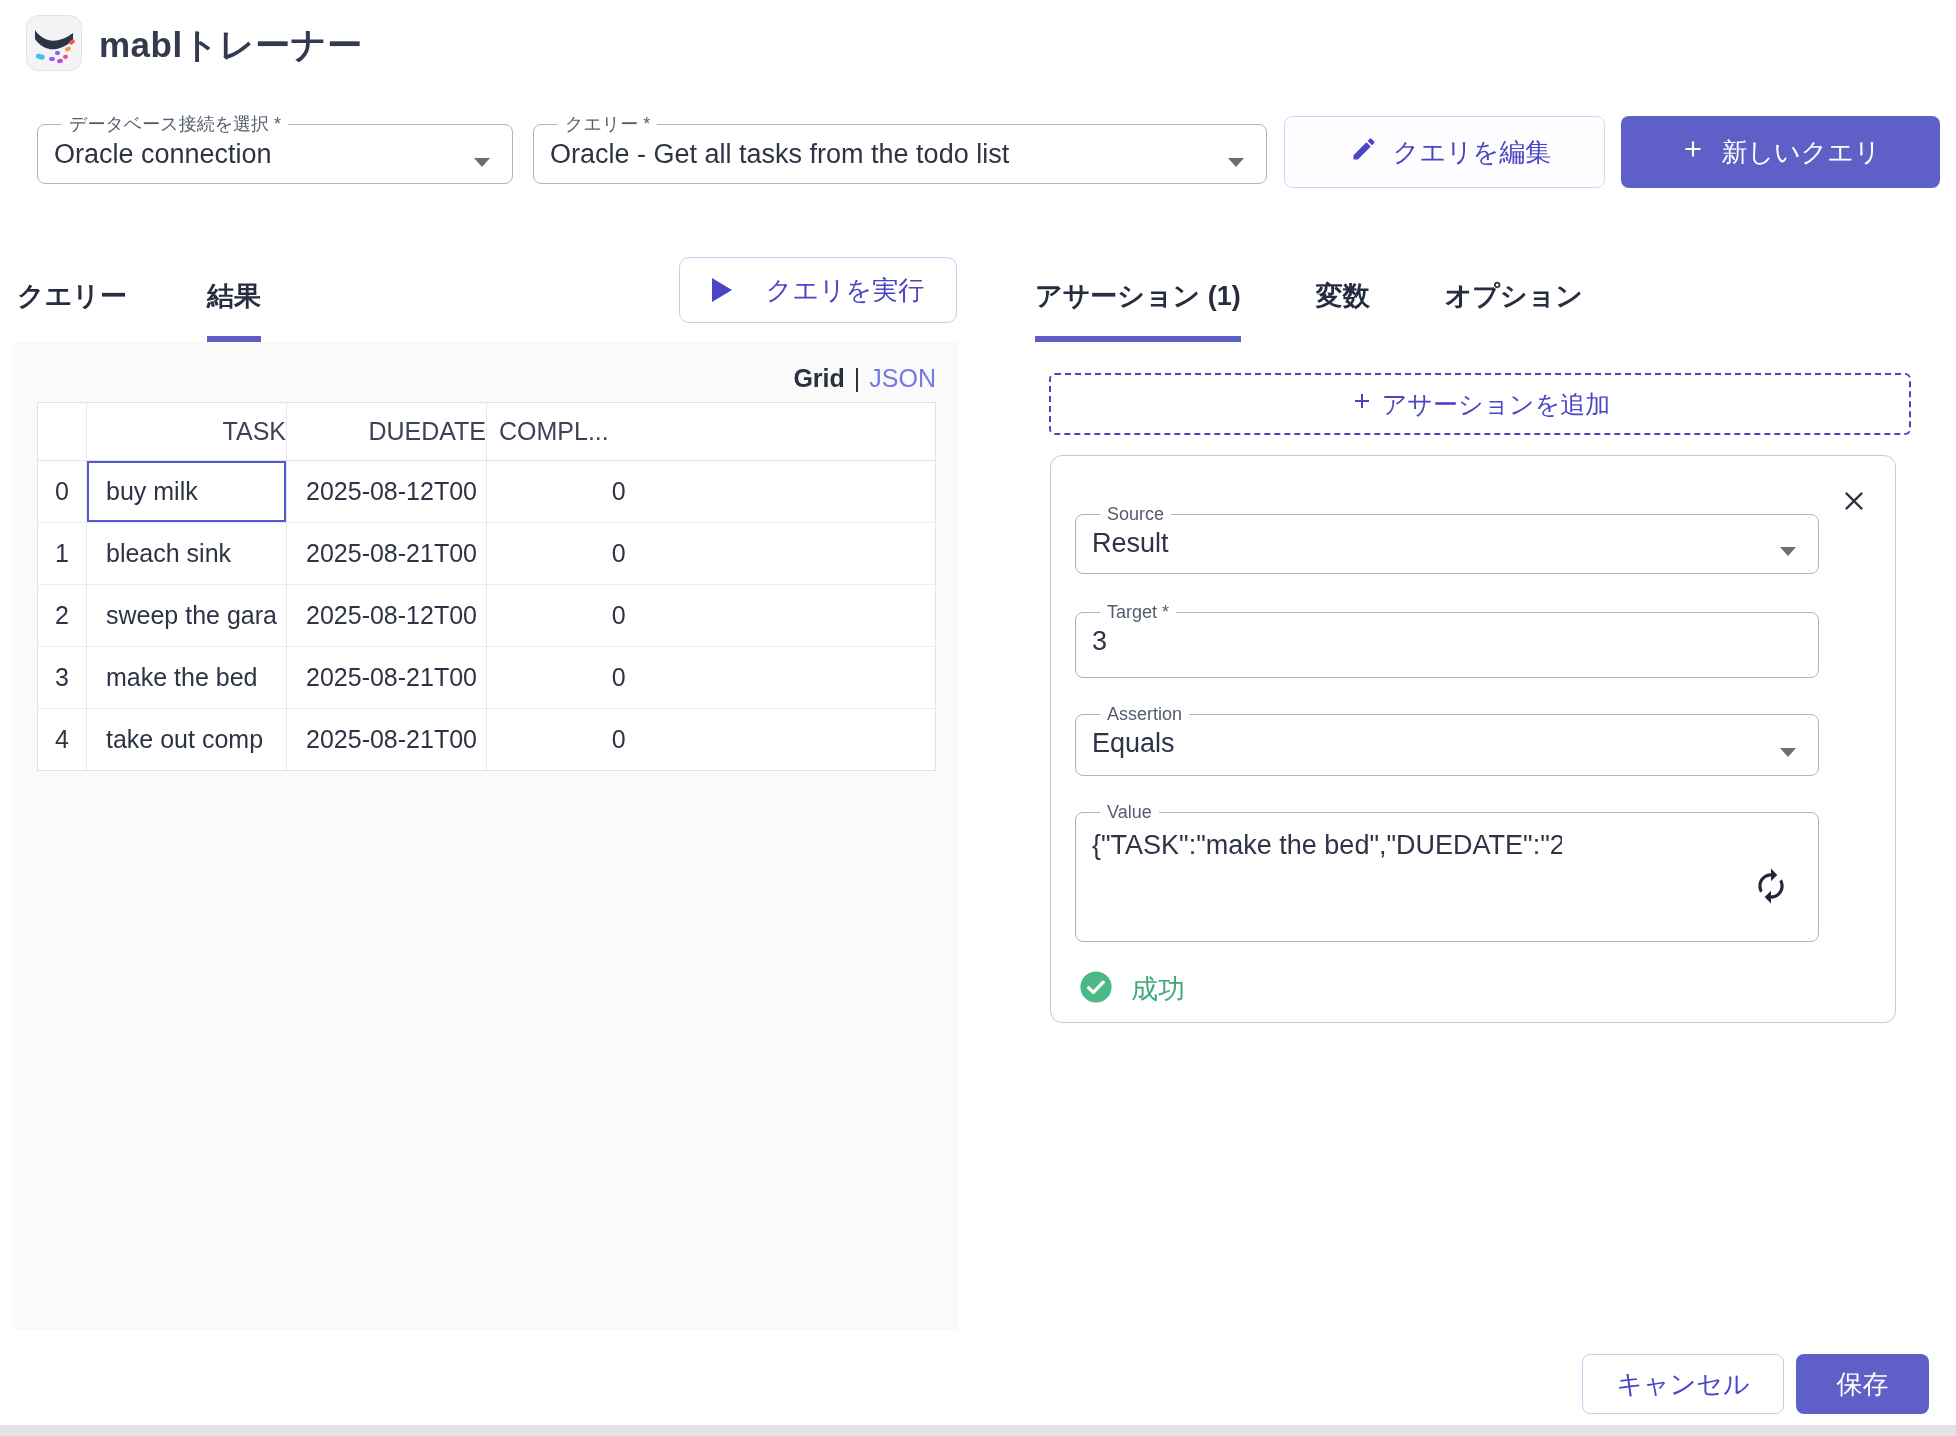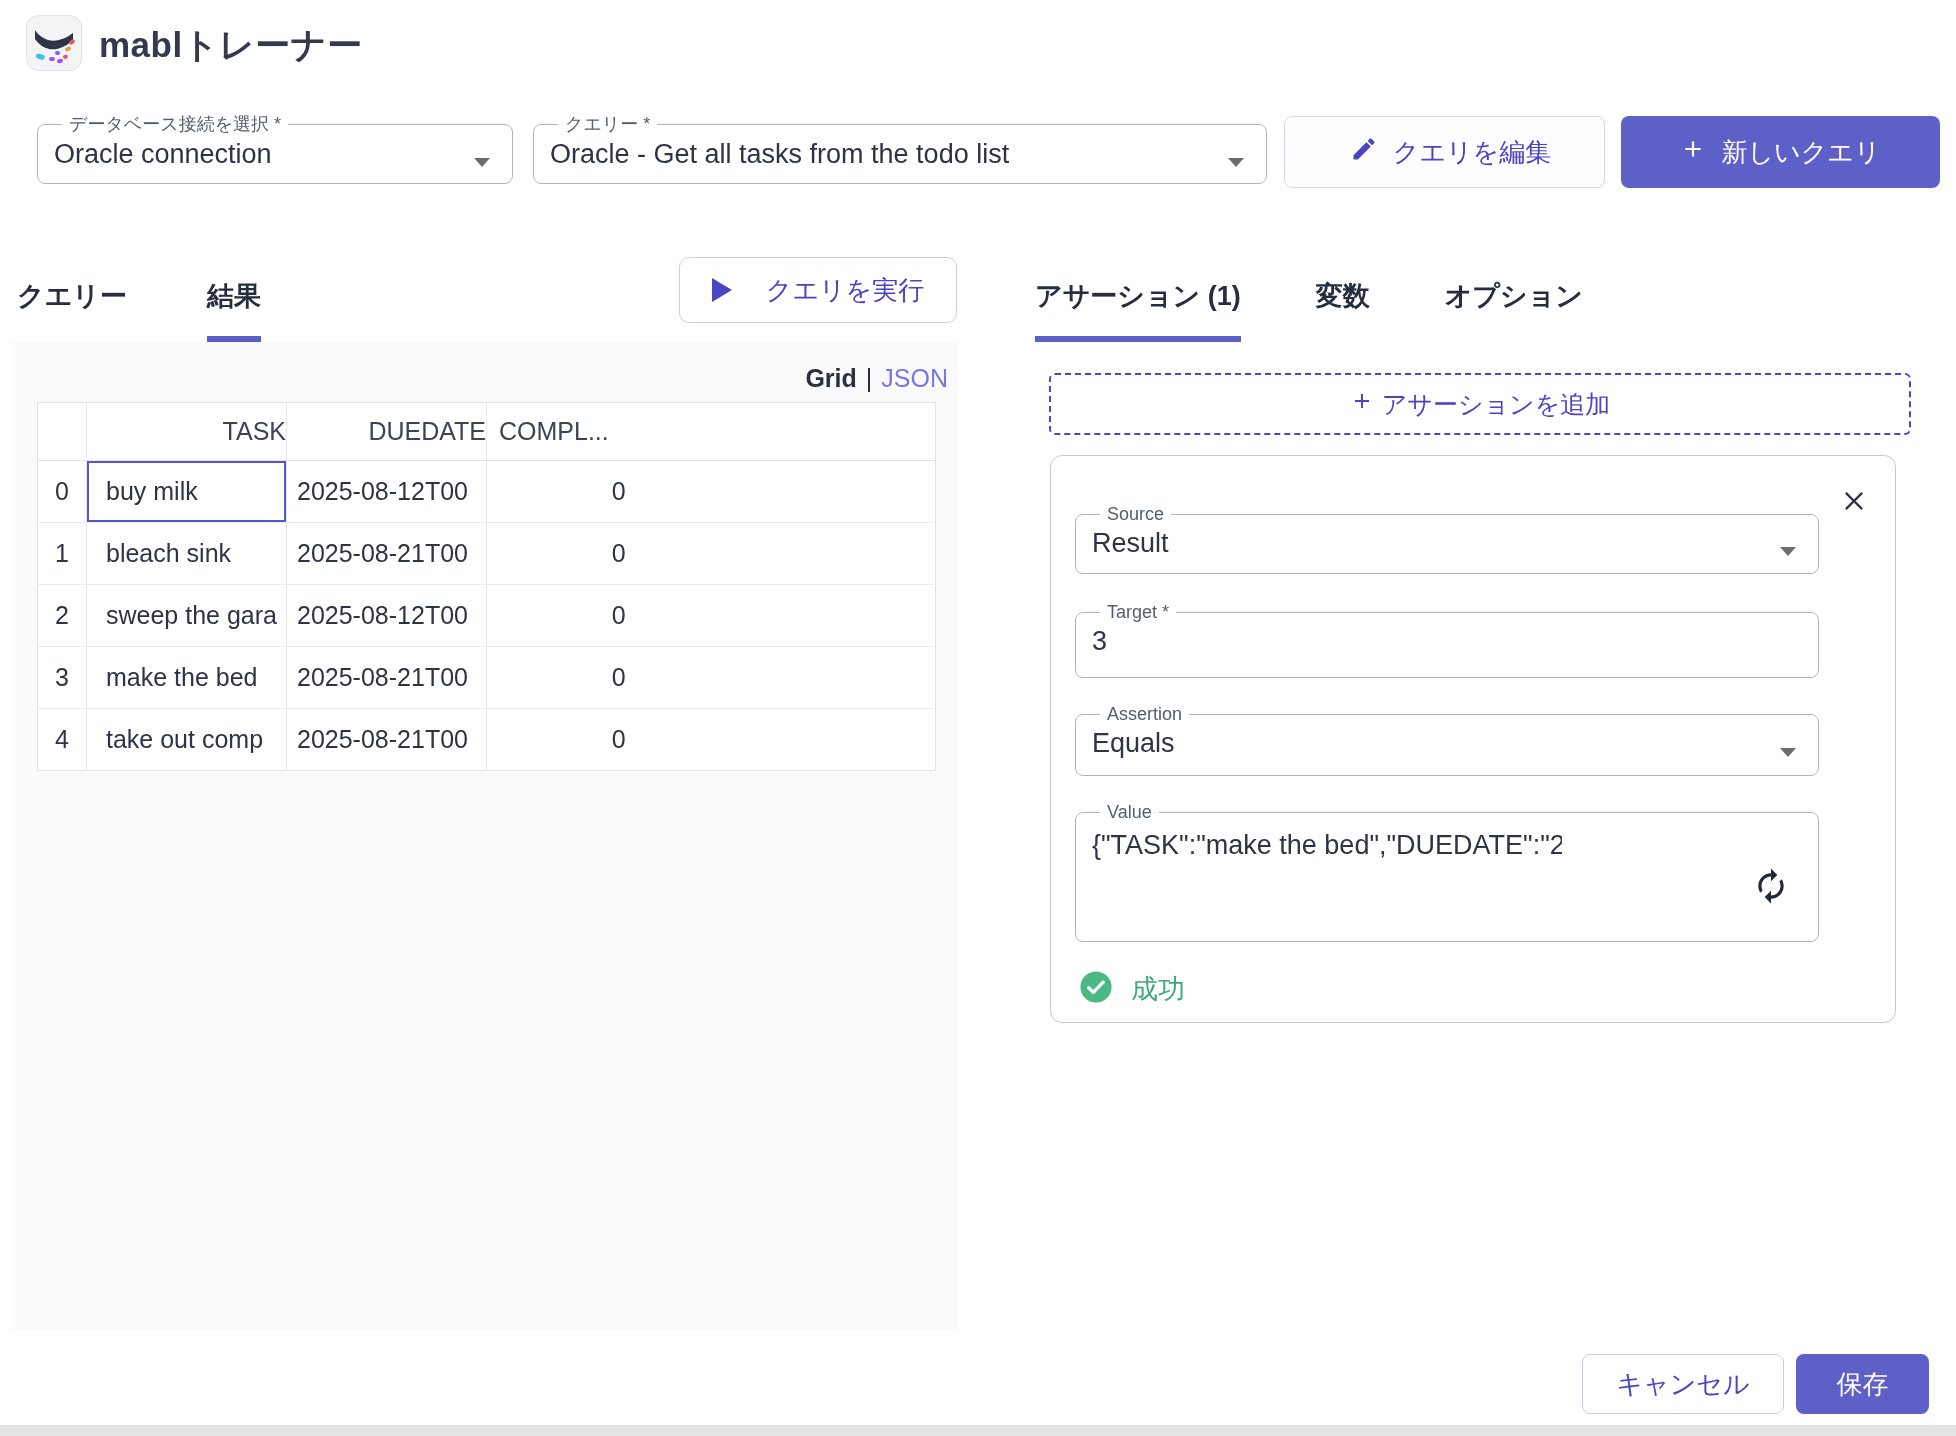--- a/index.html
+++ b/index.html
@@ -28,31 +28,31 @@
              font-size:26px; display:flex; align-items:center; justify-content:center; gap:34px; cursor:pointer; }
   .play { width:0; height:0; border-top:12px solid transparent; border-bottom:12px solid transparent; border-left:20px solid #4b45c4; }
   
   .tabs { position:absolute; display:flex; }
   .tabs-left { left:17px; top:278px; gap:80px; }
   .tabs-right { left:1035px; top:278px; gap:75px; }
   .tab { font-size:27px; font-weight:700; color:#272d40; padding-bottom:28px; position:relative; cursor:pointer; white-space:nowrap; }
   .tab.active::after { content:""; position:absolute; left:0; right:0; bottom:0; height:6px; background:#5d5fc7; }
   
   .results-panel { position:absolute; left:12px; top:342px; width:946px; height:988px; background:#fafafa; }
-  .view-toggle { position:absolute; top:22px; right:10px; font-size:25px; display:flex; gap:9px; align-items:center; }
+  .view-toggle { position:absolute; top:22px; right:22px; font-size:25px; display:flex; gap:9px; align-items:center; }
   .view-toggle .grid { font-weight:700; color:#2b3040; }
   .view-toggle .sep  { color:#2b3040; }
   .view-toggle .json { color:#7678e2; cursor:pointer; }
   table.results { position:absolute; left:25px; top:60px; width:899px; border-collapse:collapse; background:#fff;
                   table-layout:fixed; border:1px solid #e3e3e5; }
   table.results th { height:58px; font-size:25px; font-weight:500; color:#3c4356; border-bottom:1px solid #e3e3e5; }
   table.results td { height:62px; font-size:25px; color:#2e3346; border-top:1px solid #ececee; white-space:nowrap; overflow:hidden; }
   .col-idx  { width:49px;  text-align:center; border-right:1px solid #e9e9eb; }
   .col-task { width:200px; padding-left:19px; text-align:left; border-right:1px solid #e9e9eb; }
-  .col-date { width:200px; padding-left:10px; text-align:left; border-right:1px solid #e9e9eb; }
+  .col-date { width:200px; padding-left:10px; text-align:center; border-right:1px solid #e9e9eb; }
   .col-done { width:264px; text-align:center; }
   .col-fill { border-right:none; }
   th.col-task, th.col-date { text-align:right; padding-left:0; }
   th.col-done { text-align:left; padding-left:12px; }
   td.selected { box-shadow: inset 0 0 0 2px #5457d0; color:#787ce2; }
   
   .add-assertion { position:absolute; left:1049px; top:373px; width:862px; height:62px;
                    background:#fff; border:2px dashed #4b45c4; border-radius:6px; color:#4b45c4;
                    font-size:25px; display:flex; align-items:center; justify-content:center; gap:8px; cursor:pointer; }
   .assert-card { position:absolute; left:1050px; top:455px; width:846px; height:568px;

